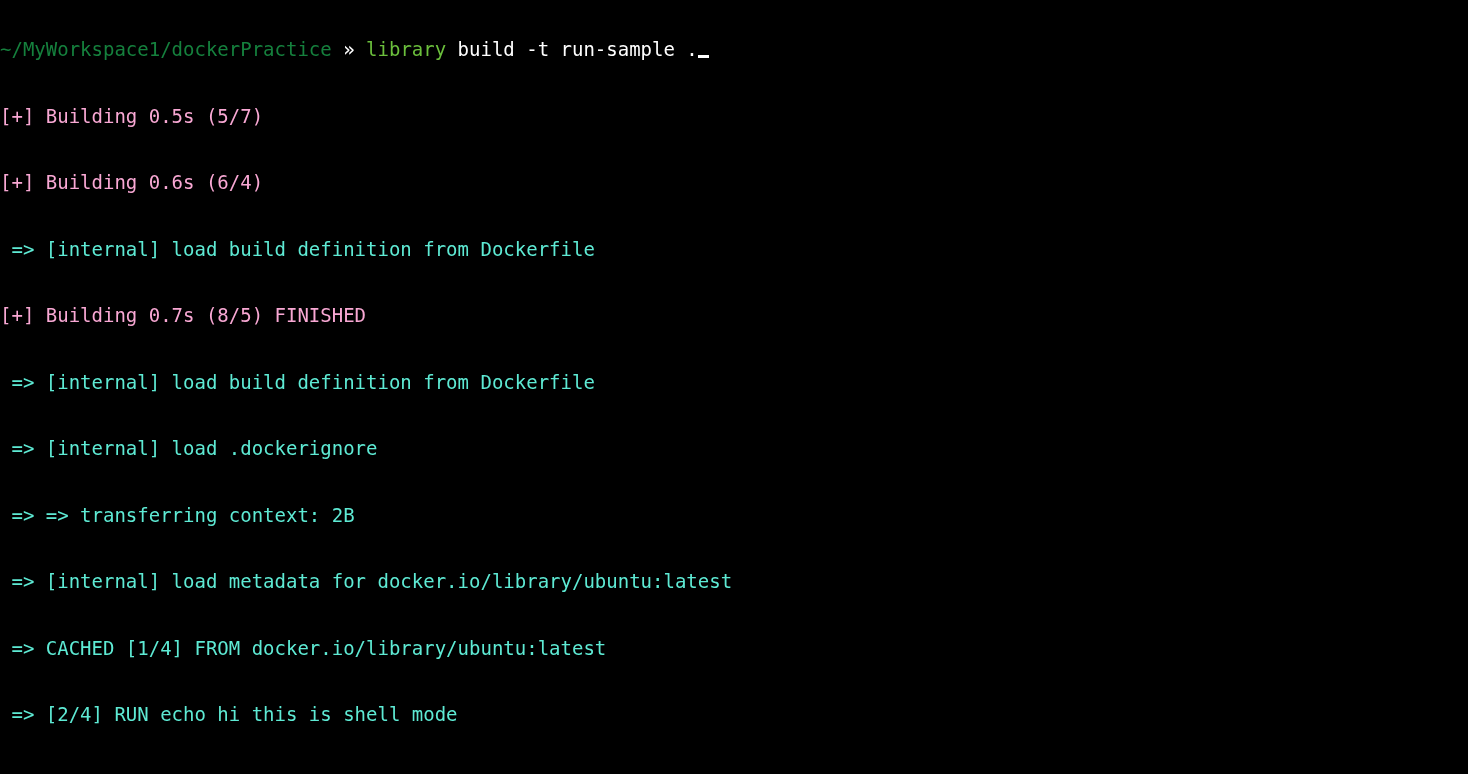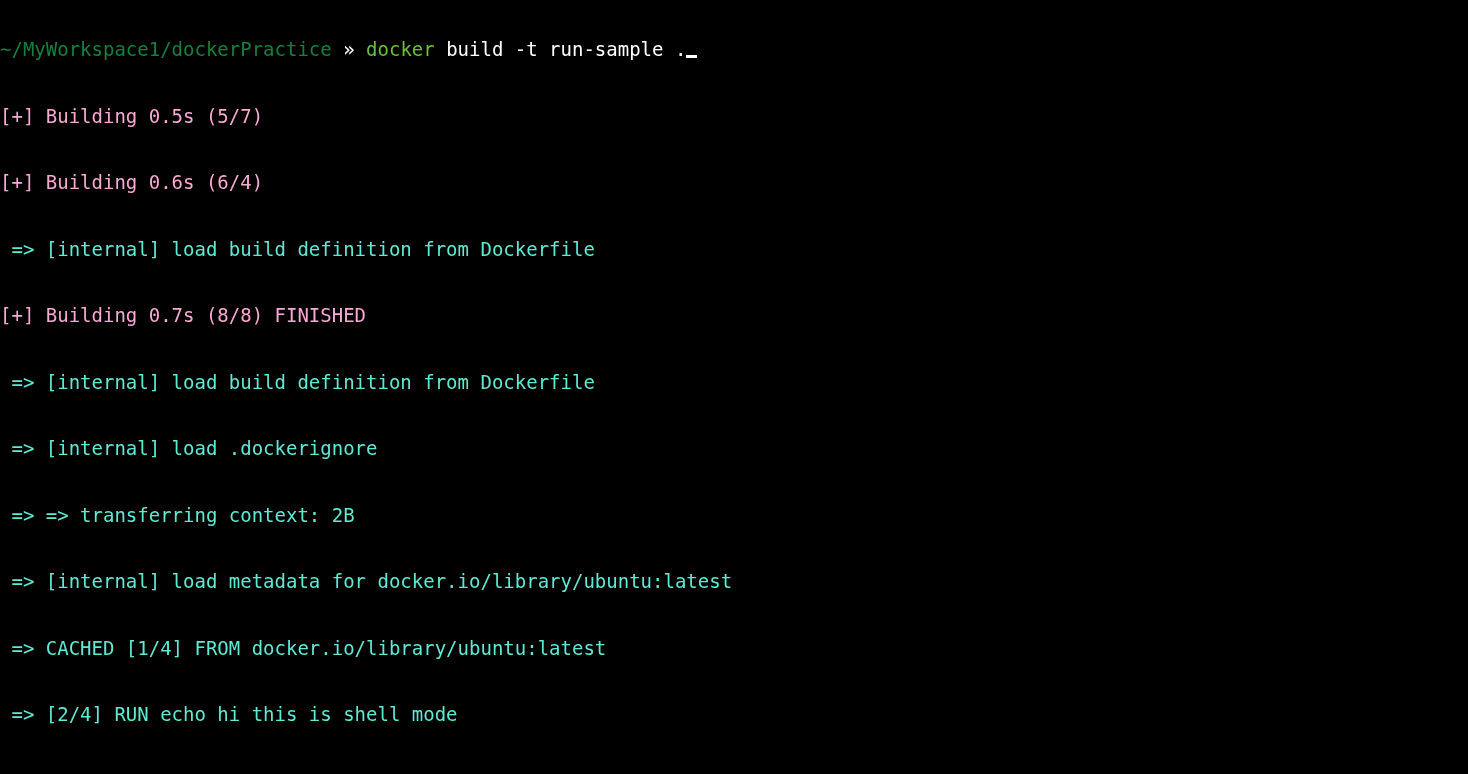--- a/index.html
+++ b/index.html
@@ -29,25 +29,25 @@
     width: 11px;
     height: 3px;
     background: #fff;
     vertical-align: -2px;
   }
 </style>
 </head>
 <body>
 
 <div class="terminal">
-<div><span class="promptpath">~/MyWorkspace1/dockerPractice </span><span class="arrow">» </span><span class="cmd-green">docker</span><span class="cmd-white"> build -t run-sample .</span><span class="cursor"></span></div>
+<div><span class="promptpath">~/MyWorkspace1/dockerPractice </span><span class="arrow">» </span><span class="cmd-green">library</span><span class="cmd-white"> build -t run-sample .</span><span class="cursor"></span></div>
 <div class="white">[+] Building 0.5s (5/7)</div>
 <div class="white">[+] Building 0.6s (6/4)</div>
 <div class="blue"> =&gt; [internal] load build definition from Dockerfile</div>
-<div class="white">[+] Building 0.7s (8/8) FINISHED</div>
+<div class="white">[+] Building 0.7s (8/5) FINISHED</div>
 <div class="blue"> =&gt; [internal] load build definition from Dockerfile</div>
 <div class="blue"> =&gt; [internal] load .dockerignore</div>
 <div class="blue"> =&gt; =&gt; transferring context: 2B</div>
 <div class="blue"> =&gt; [internal] load metadata for docker.io/library/ubuntu:latest</div>
 <div class="blue"> =&gt; CACHED [1/4] FROM docker.io/library/ubuntu:latest</div>
 <div class="blue"> =&gt; [2/4] RUN echo hi this is shell mode</div>
 
 
 
 

